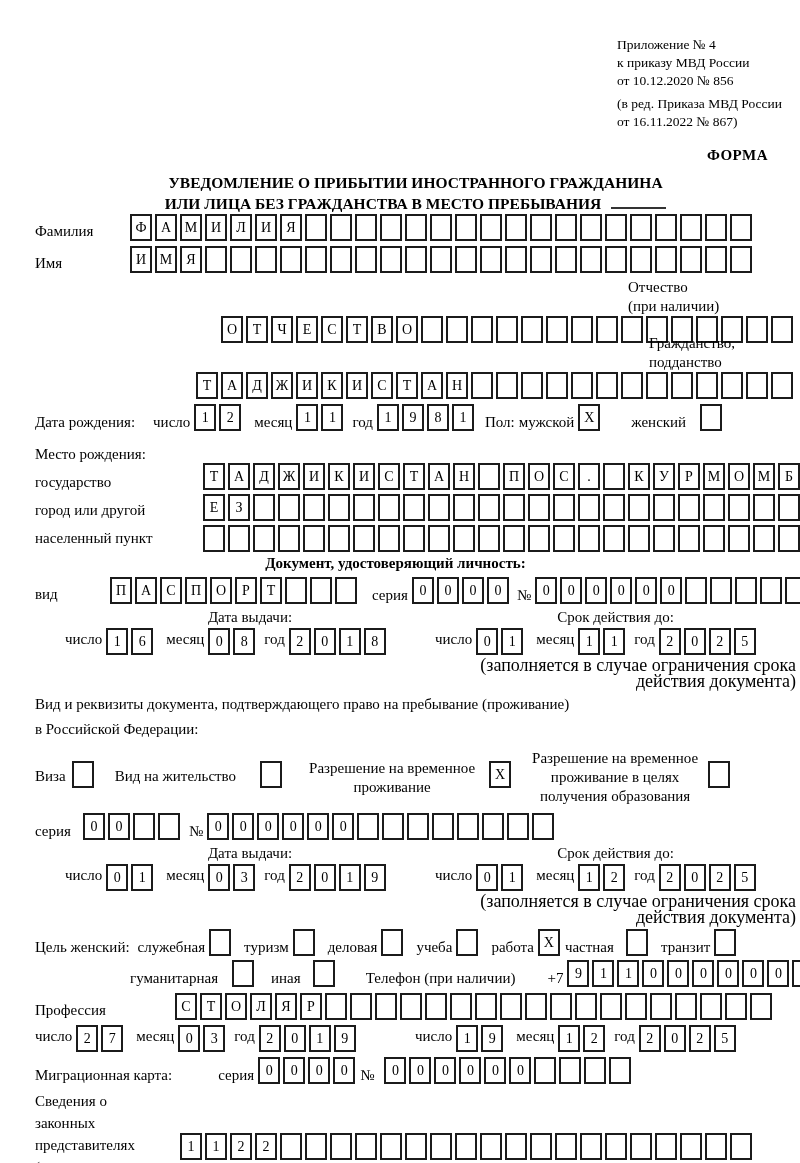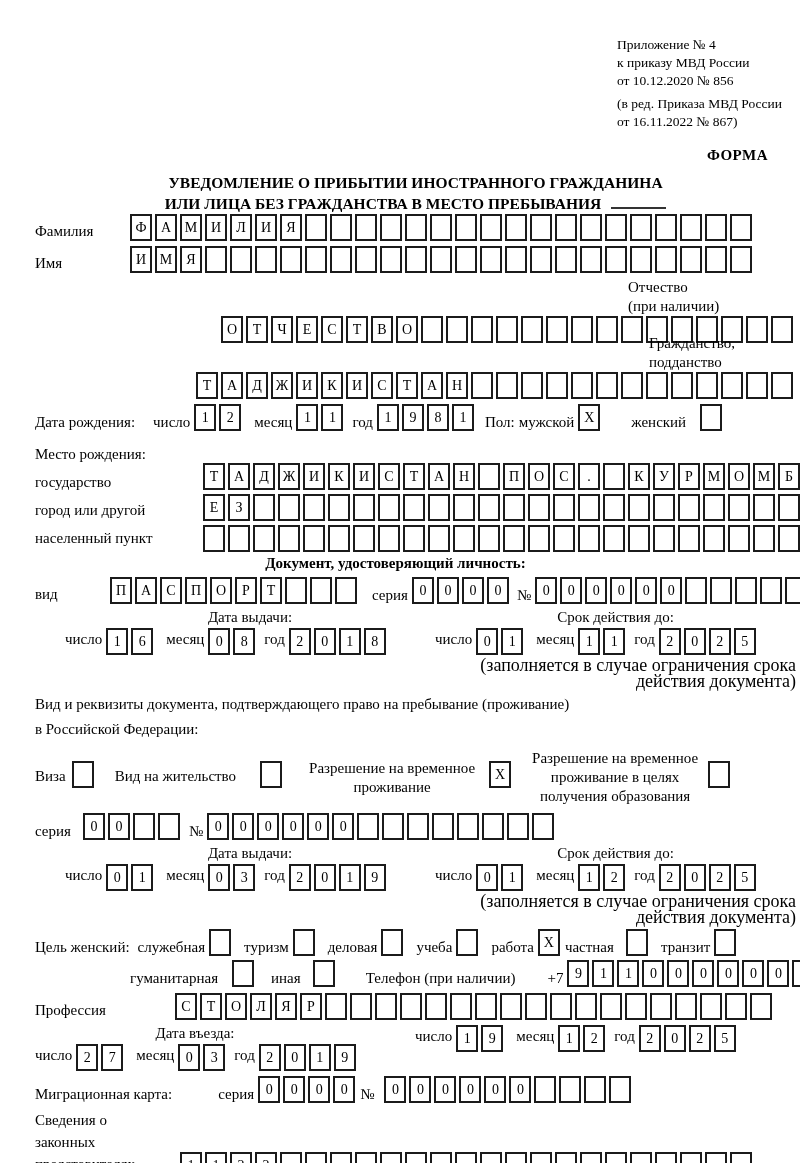--- a/index.html
+++ b/index.html
@@ -583,21 +583,20 @@
         <span class="cell"></span>
         <span class="cell"></span>
         <span class="cell"></span>
         <span class="cell"></span>
         <span class="cell"></span>
       </span>
   </div>
 
   <div class="dates" style="margin-top:4px">
     <div class="dgroup dg-left0">
-      <div class="dhead" style="margin-right:60px">Дата въезда:</div>
       <div class="dline">
         <span class="mlab0">число</span>
         <span class="cells">
             <span class="cell">2</span>
             <span class="cell">7</span>
           </span>
         <span class="mlab">месяц</span>
         <span class="cells">
             <span class="cell">0</span>
             <span class="cell">3</span>

